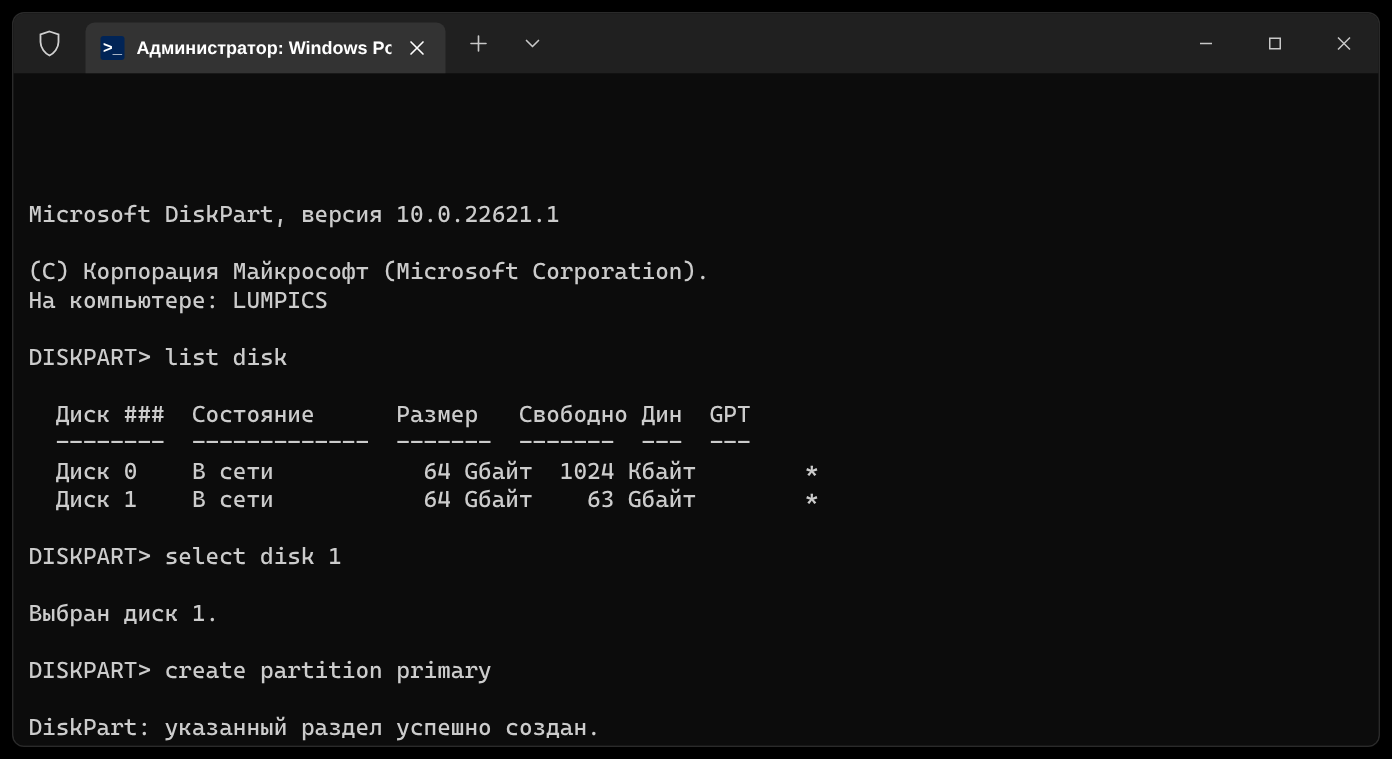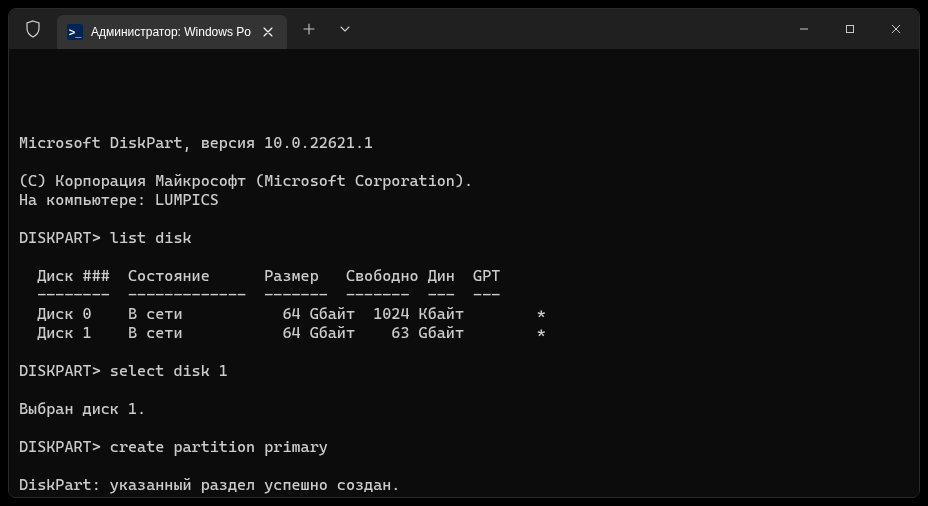--- a/index.html
+++ b/index.html
@@ -64,21 +64,21 @@
       display: flex; align-items: center; justify-content: center;
       color: #fff;
       font-size: 11px;
       font-weight: bold;
     }
     .tab-title {
       flex: 1;
       white-space: nowrap;
       overflow: hidden;
       text-overflow: clip;
-      font-weight: 400;
+      font-weight: 700;
     }
     .tab-close {
       width: 18px; height: 18px;
       display: flex; align-items: center; justify-content: center;
       color: #ffffff;
       border-radius: 3px;
     }
     .newtab, .dropdown {
       width: 36px;
       display: flex; align-items: center; justify-content: center;

